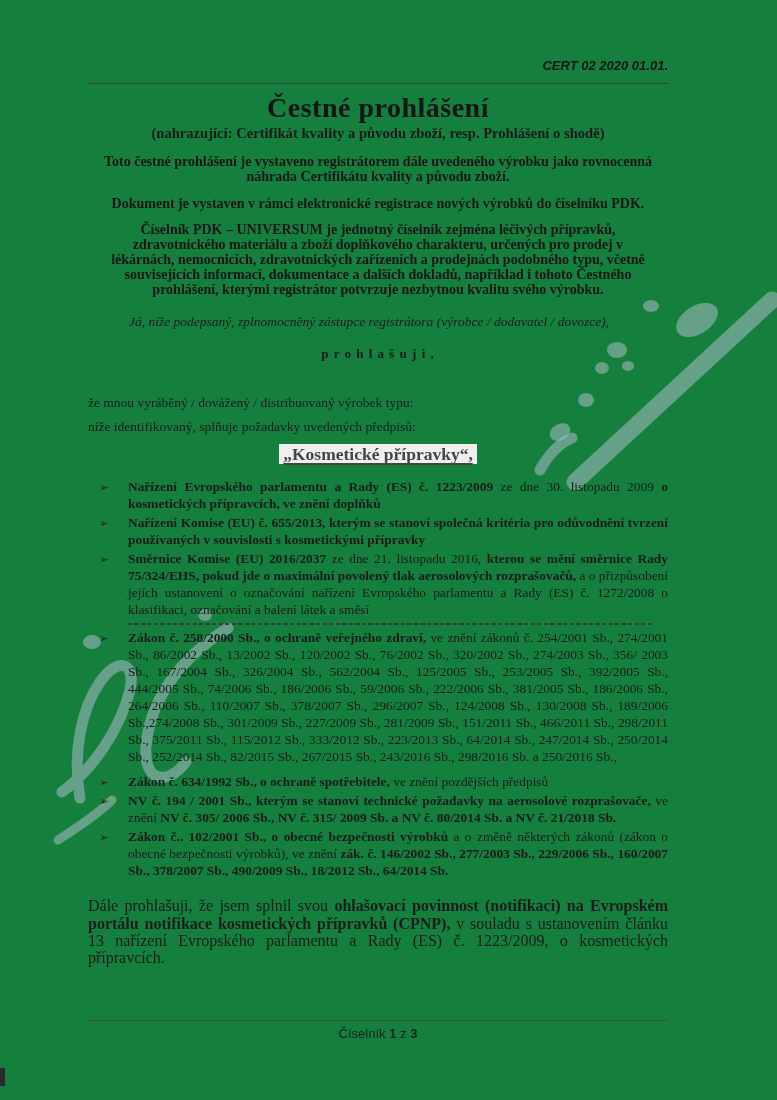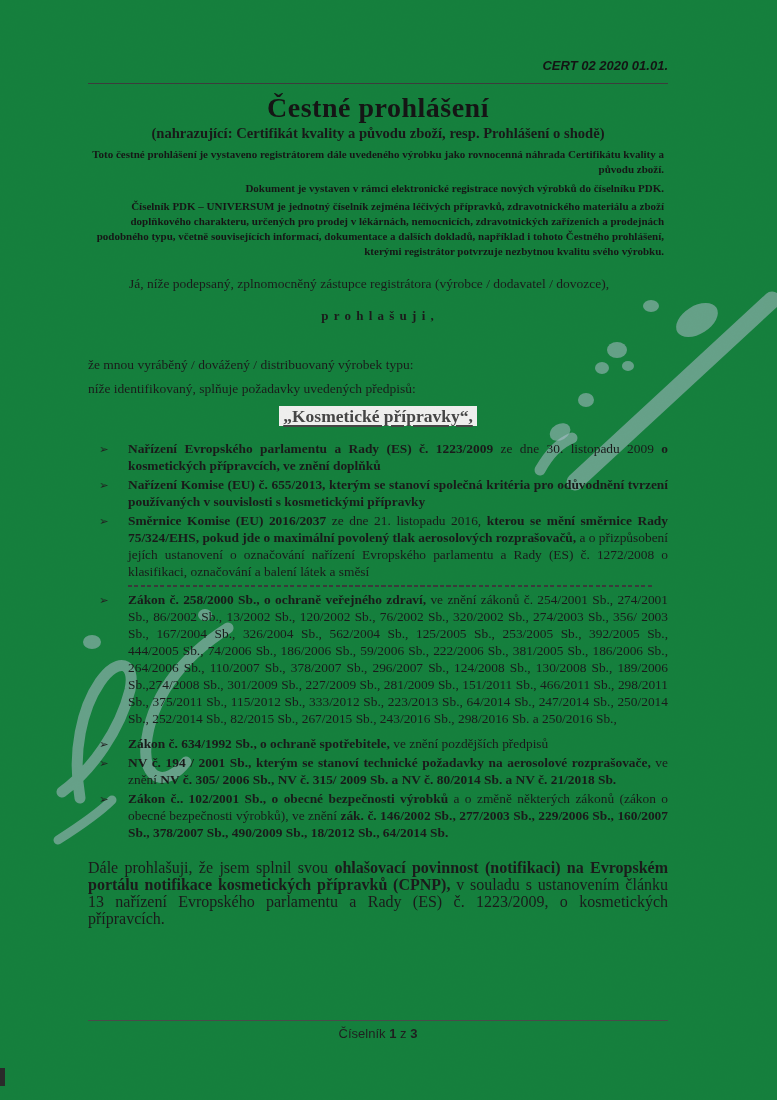--- a/index.html
+++ b/index.html
@@ -18,23 +18,23 @@
   }
   .header-rule{margin-top:9px;border:0;border-top:1.6px solid #3c3c3c;height:0;}
   .page-title{
     margin-top:8px;text-align:center;font-weight:bold;
     font-size:28px;line-height:32px;letter-spacing:.5px;color:#151515;
   }
   .page-subtitle{
     text-align:center;font-weight:bold;font-size:14.6px;line-height:19px;color:#191919;
   }
   .preamble-heading{margin-top:20px;font-weight:bold;font-size:17.5px;line-height:20px;}
-  .preamble-p{font-weight:bold;font-size:11px;line-height:14.8px;margin:4px;text-align:right;color:#161616;}
+  .preamble-p{font-weight:bold;font-size:14px;line-height:14.8px;margin:12px;text-align:center;color:#161616;}
   .para{font-size:13.5px;line-height:17px;margin:0;}
-  .decl-intro{margin-top:16px;text-indent:41px;}
+  .decl-intro{margin-top:16px;text-indent:41px;font-style:italic;}
   .decl-verb{margin-top:15px;text-align:center;font-weight:bold;font-size:13px;letter-spacing:1px;}
   .product-line{margin-top:32px;}
   .product-name{
     margin-top:8px;text-align:center;font-size:17.5px;line-height:22px;
   }
   .product-name span{
     font-weight:bold;color:#454545;text-decoration:underline;
     text-decoration-thickness:1.8px;text-underline-offset:3px;
     background:#efefee;padding:0 4px;
   }

